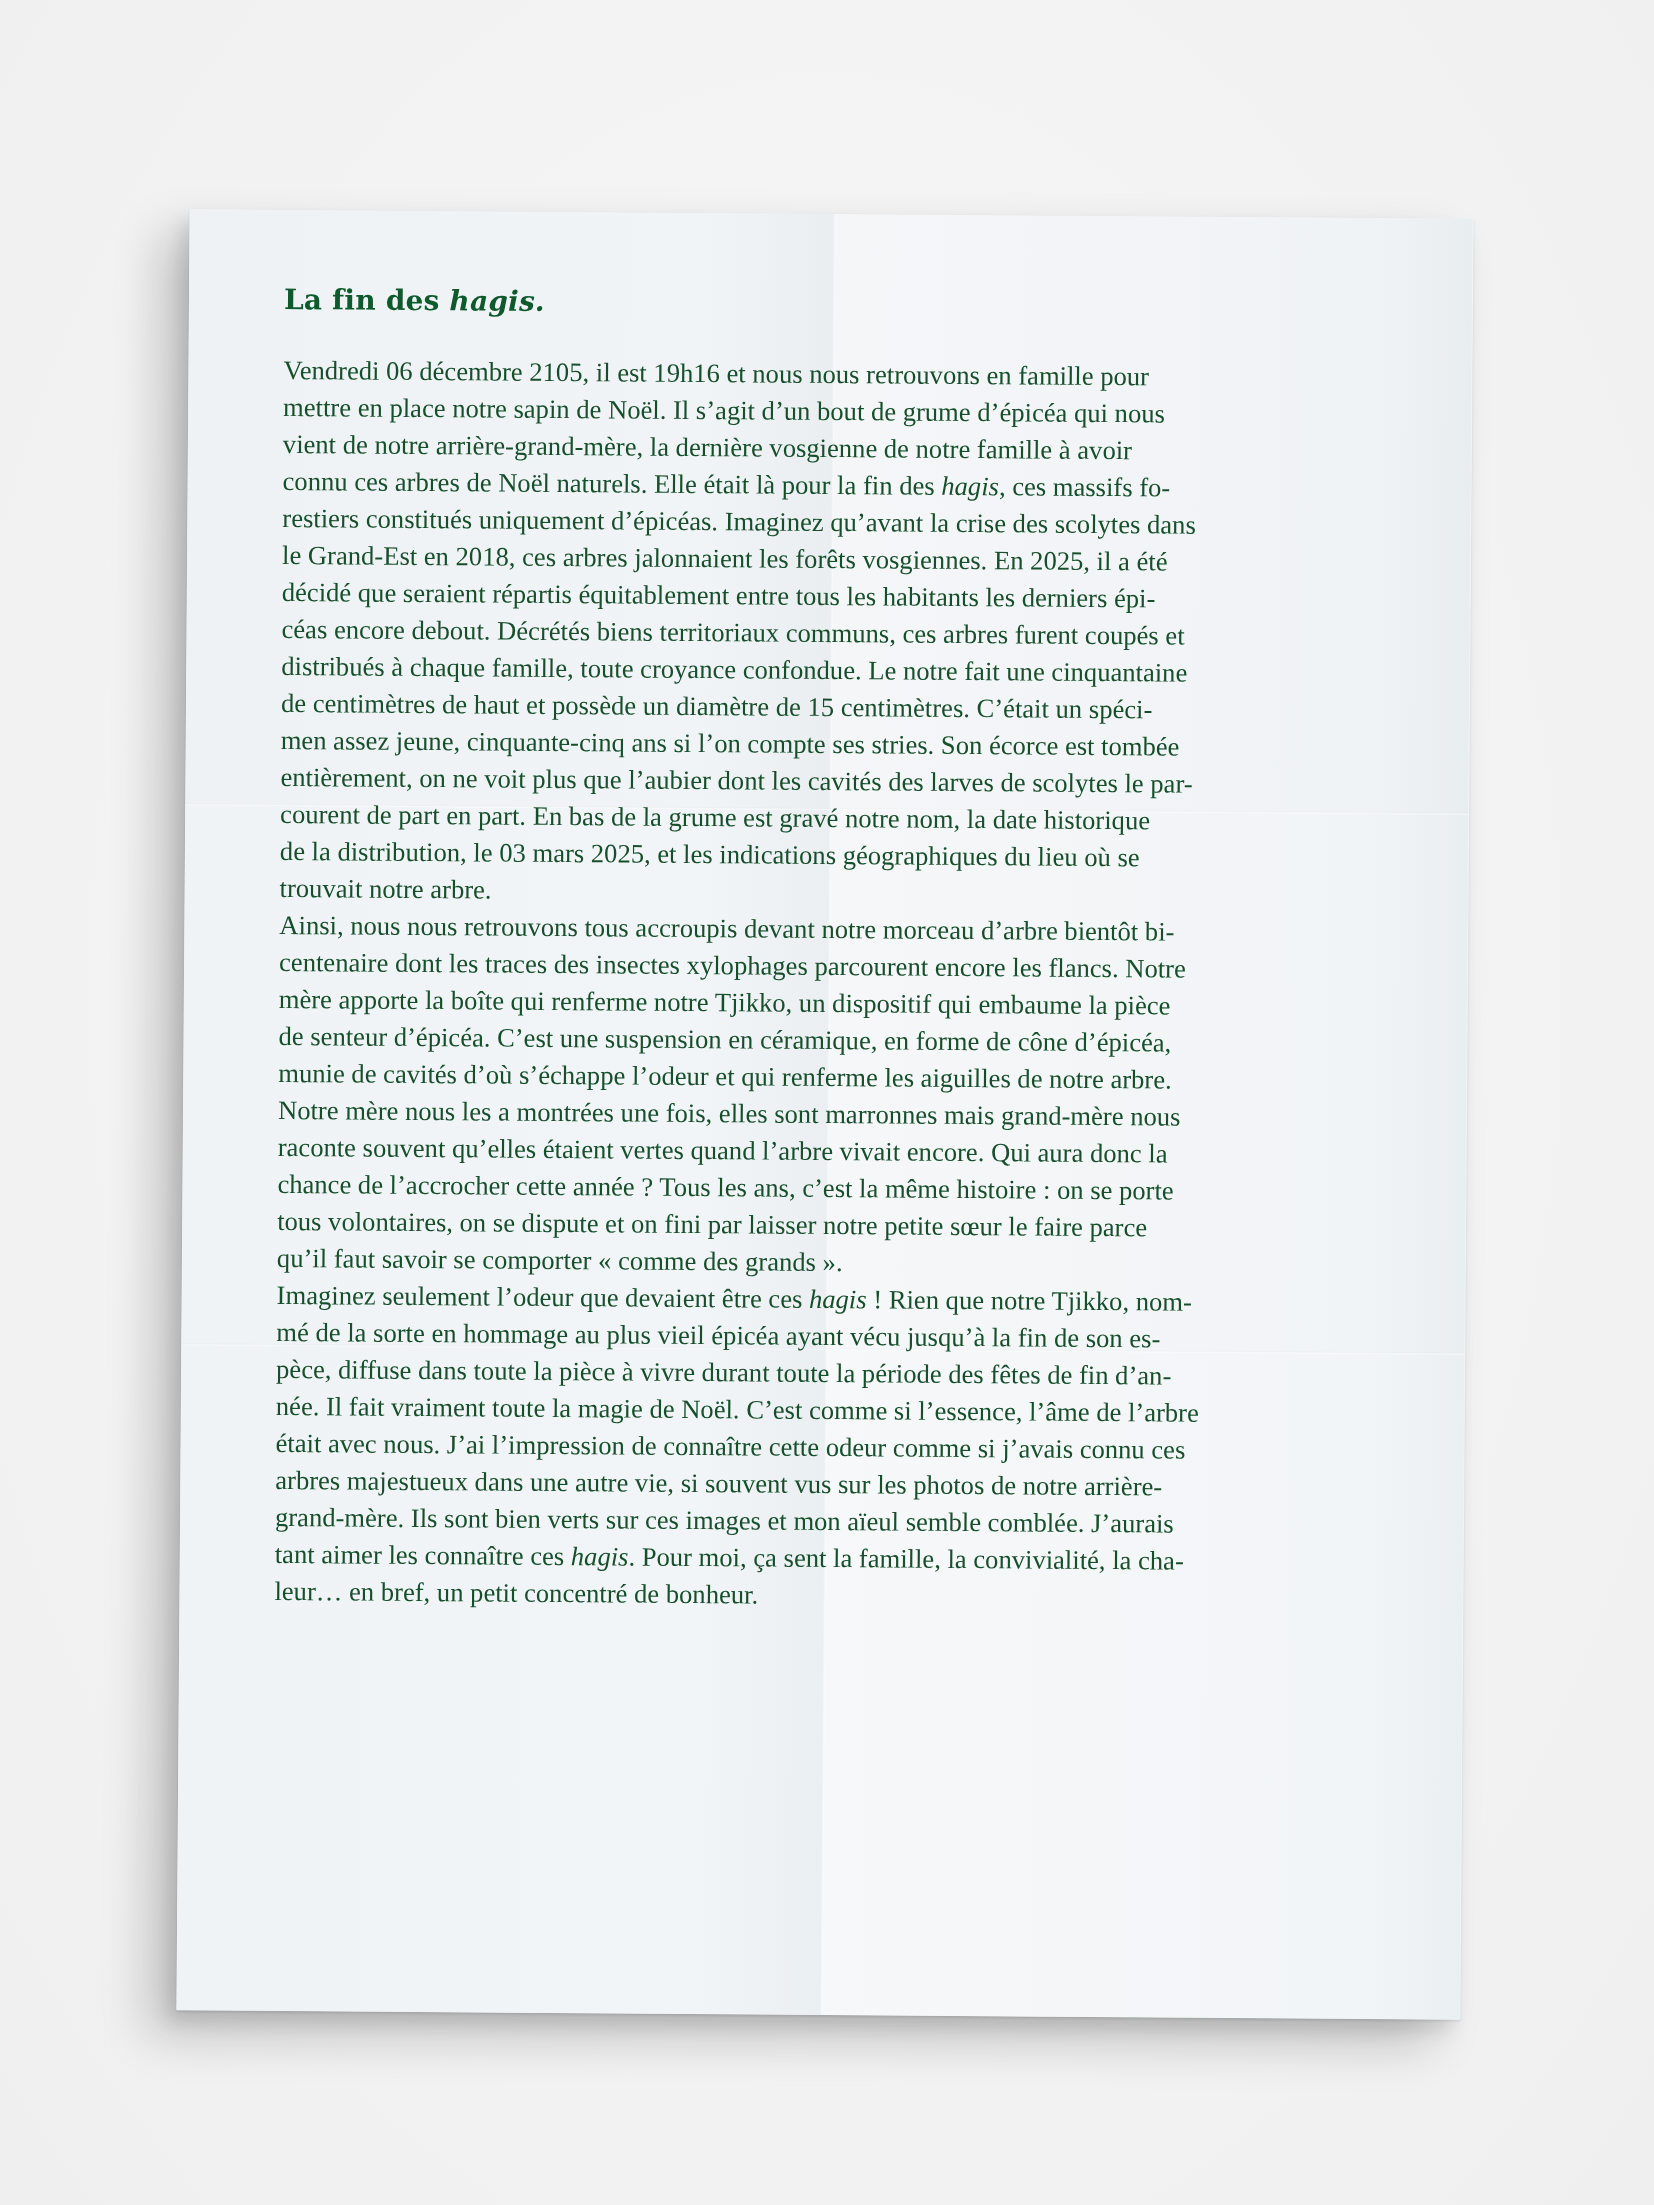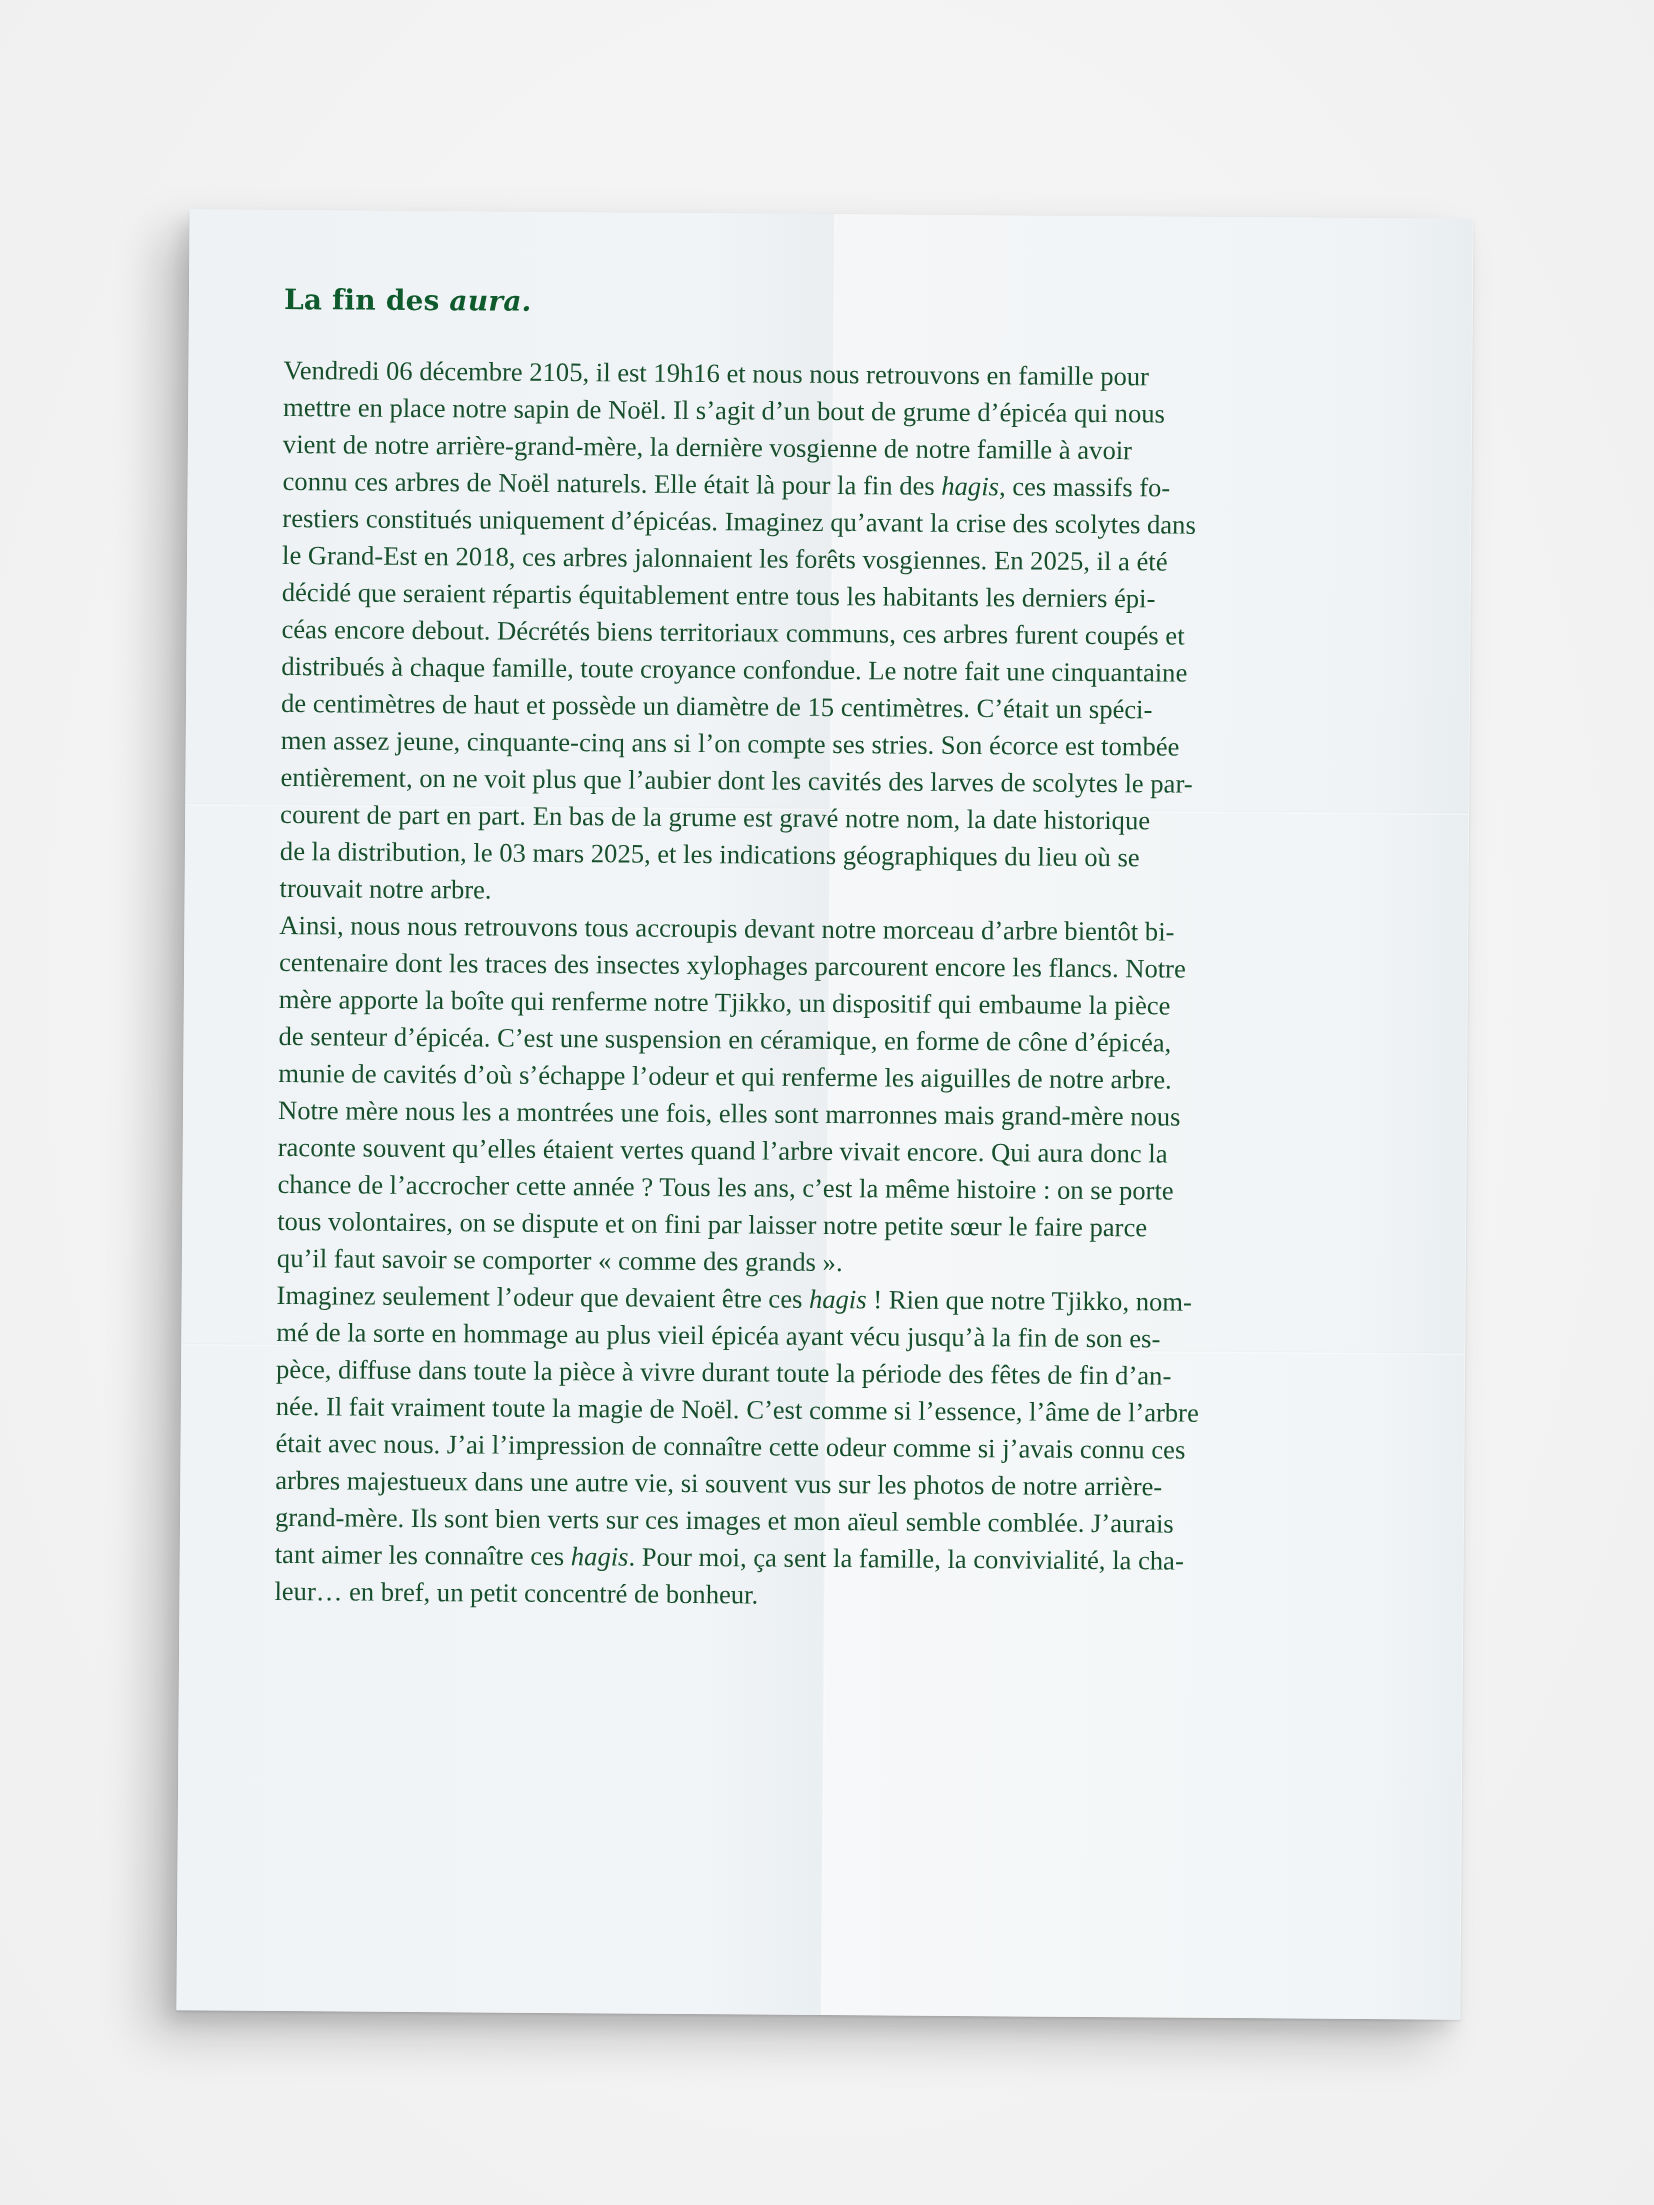--- a/index.html
+++ b/index.html
@@ -103,21 +103,21 @@
   <div class="panel tr"></div>
   <div class="panel ml"></div>
   <div class="panel mr"></div>
   <div class="panel bl"></div>
   <div class="panel br"></div>
   <div class="fold-v"></div>
   <div class="fold-h1"></div>
   <div class="fold-h2"></div>
 
   <div class="content">
-    <h1 class="title"><span>La fin des </span><em>aura.</em></h1>
+    <h1 class="title"><span>La fin des </span><em>hagis.</em></h1>
     <div class="body" id="body-text">
         <span class="line">Vendredi 06 décembre 2105, il est 19h16 et nous nous retrouvons en famille pour</span>
         <span class="line">mettre en place notre sapin de Noël. Il s’agit d’un bout de grume d’épicéa qui nous</span>
         <span class="line">vient de notre arrière-grand-mère, la dernière vosgienne de notre famille à avoir</span>
         <span class="line"><span>connu ces arbres de Noël naturels. Elle était là pour la fin des </span><em>hagis</em><span>, ces massifs fo-</span></span>
         <span class="line">restiers constitués uniquement d’épicéas. Imaginez qu’avant la crise des scolytes dans</span>
         <span class="line">le Grand-Est en 2018, ces arbres jalonnaient les forêts vosgiennes. En 2025, il a été</span>
         <span class="line">décidé que seraient répartis équitablement entre tous les habitants les derniers épi-</span>
         <span class="line">céas encore debout. Décrétés biens territoriaux communs, ces arbres furent coupés et</span>
         <span class="line">distribués à chaque famille, toute croyance confondue. Le notre fait une cinquantaine</span>

